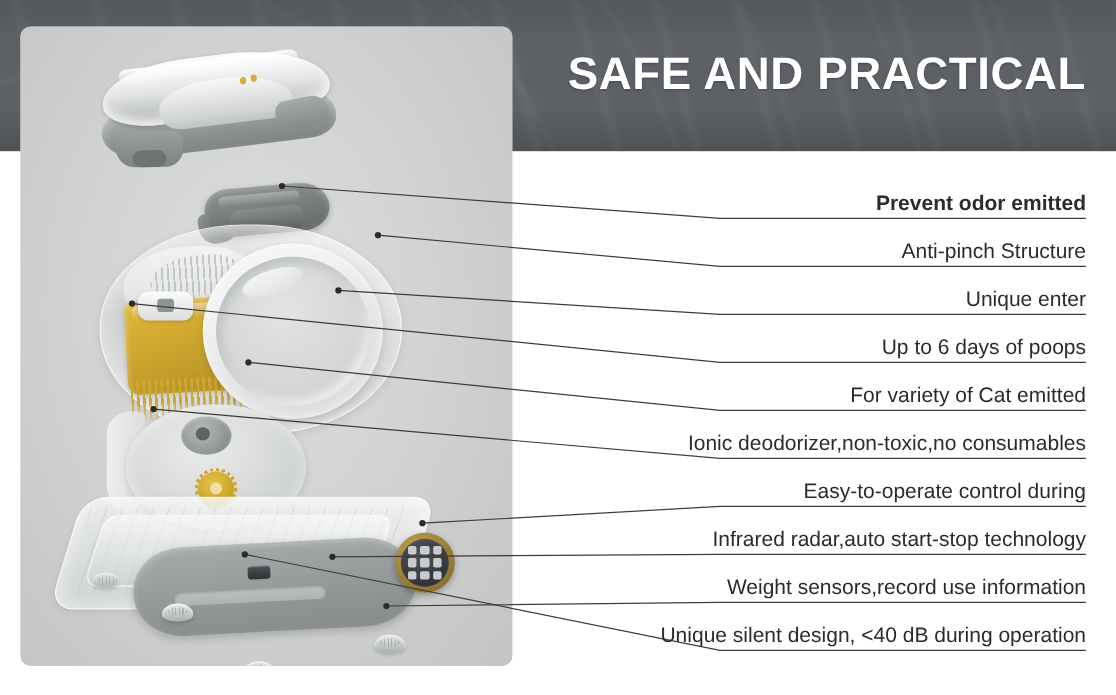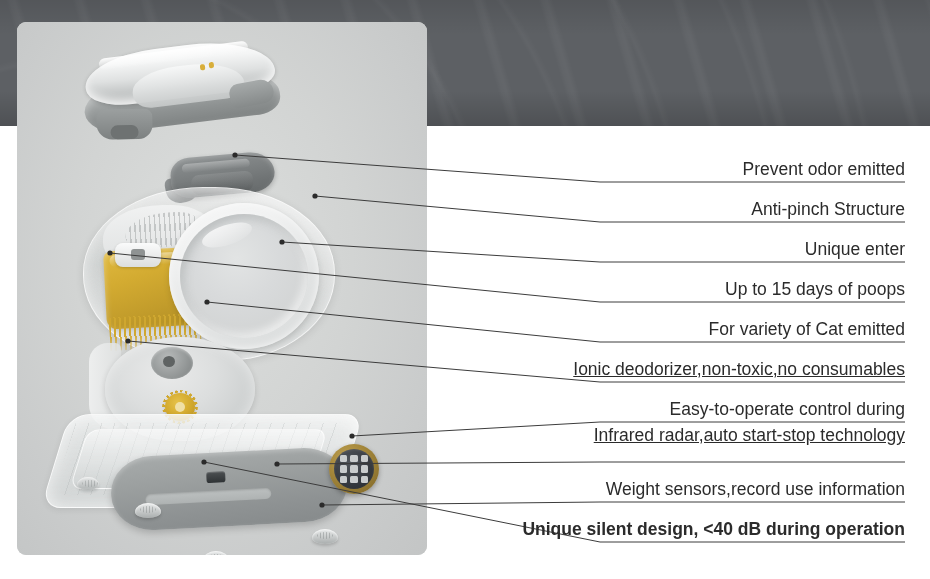--- a/index.html
+++ b/index.html
@@ -326,20 +326,21 @@
 </head>
 <body>
 
 <div id="root">
 
   <div class="header-band">
     <div class="sweep"></div>
     <div class="sweep2"></div>
     <div class="shade"></div>
   </div>
+  <div class="header-title">SAFE AND PRACTICAL</div>
 
   <div class="img-panel">
     <div class="bg-grad"></div>
 
     <div class="prod">
 
       <div class="hood">
         <div class="hood-body"></div>
         <div class="hood-top"></div>
         <div class="hood-inner"></div>
@@ -427,25 +428,25 @@
       <circle cx="352" cy="436" r="2.6" fill="#2b2b2b"></circle>
       <polyline points="277,464 600,462 905,462" fill="none" stroke="#3c3c3c" stroke-width="1"></polyline>
       <circle cx="277" cy="464" r="2.6" fill="#2b2b2b"></circle>
       <polyline points="322,505 600,502 905,502" fill="none" stroke="#3c3c3c" stroke-width="1"></polyline>
       <circle cx="322" cy="505" r="2.6" fill="#2b2b2b"></circle>
       <polyline points="204,462 600,542 905,542" fill="none" stroke="#3c3c3c" stroke-width="1"></polyline>
       <circle cx="204" cy="462" r="2.6" fill="#2b2b2b"></circle>
     </svg>
 
   <div id="labels">
-      <div class="label" style="top: 159px;">Prevent odor emitted</div>
+      <div class="label" style="top: 159px; font-weight: bold;">Prevent odor emitted</div>
       <div class="label" style="top: 199px;">Anti-pinch Structure</div>
       <div class="label" style="top: 239px;">Unique enter</div>
-      <div class="label" style="top: 279px;">Up to 15 days of poops</div>
+      <div class="label" style="top: 279px;">Up to 6 days of poops</div>
       <div class="label" style="top: 319px;">For variety of Cat emitted</div>
-      <div class="label" style="top: 359px; text-decoration: underline;">Ionic deodorizer,non-toxic,no consumables</div>
+      <div class="label" style="top: 359px;">Ionic deodorizer,non-toxic,no consumables</div>
       <div class="label" style="top: 399px;">Easy-to-operate control during</div>
-      <div class="label" style="top: 425px; text-decoration: underline;">Infrared radar,auto start-stop technology</div>
+      <div class="label" style="top: 439px;">Infrared radar,auto start-stop technology</div>
       <div class="label" style="top: 479px;">Weight sensors,record use information</div>
-      <div class="label" style="top: 519px; font-weight: bold;">Unique silent design, &lt;40 dB during operation</div>
+      <div class="label" style="top: 519px;">Unique silent design, &lt;40 dB during operation</div>
     </div>
 
 </div>
 
 </body></html>

